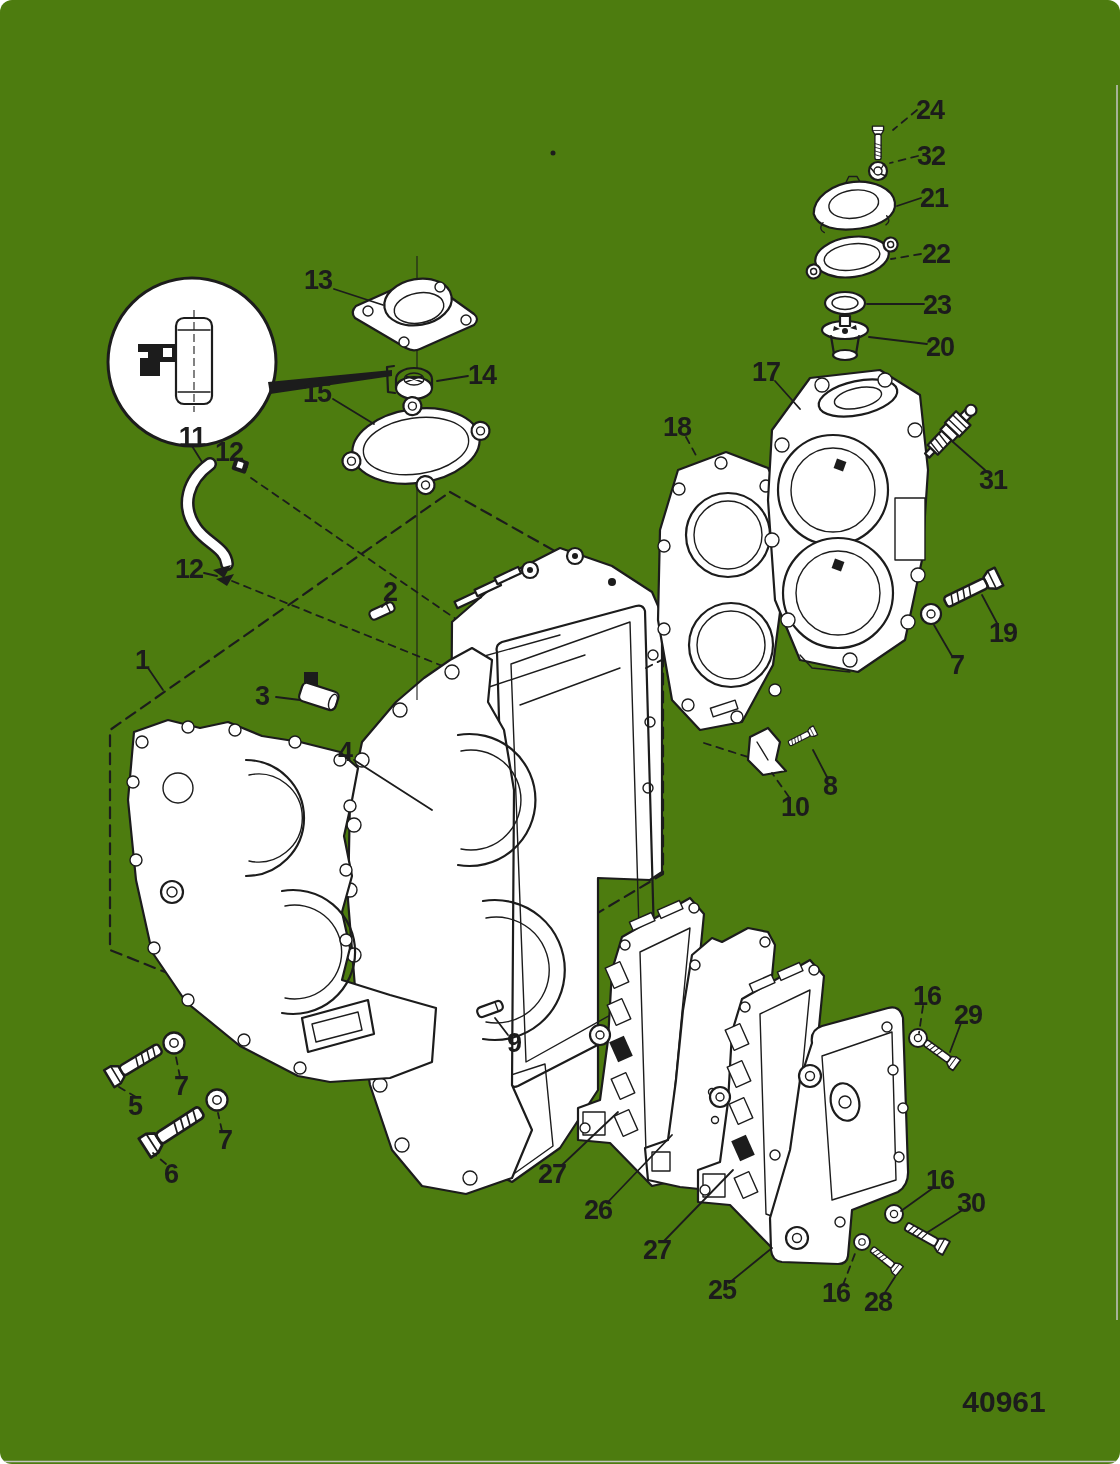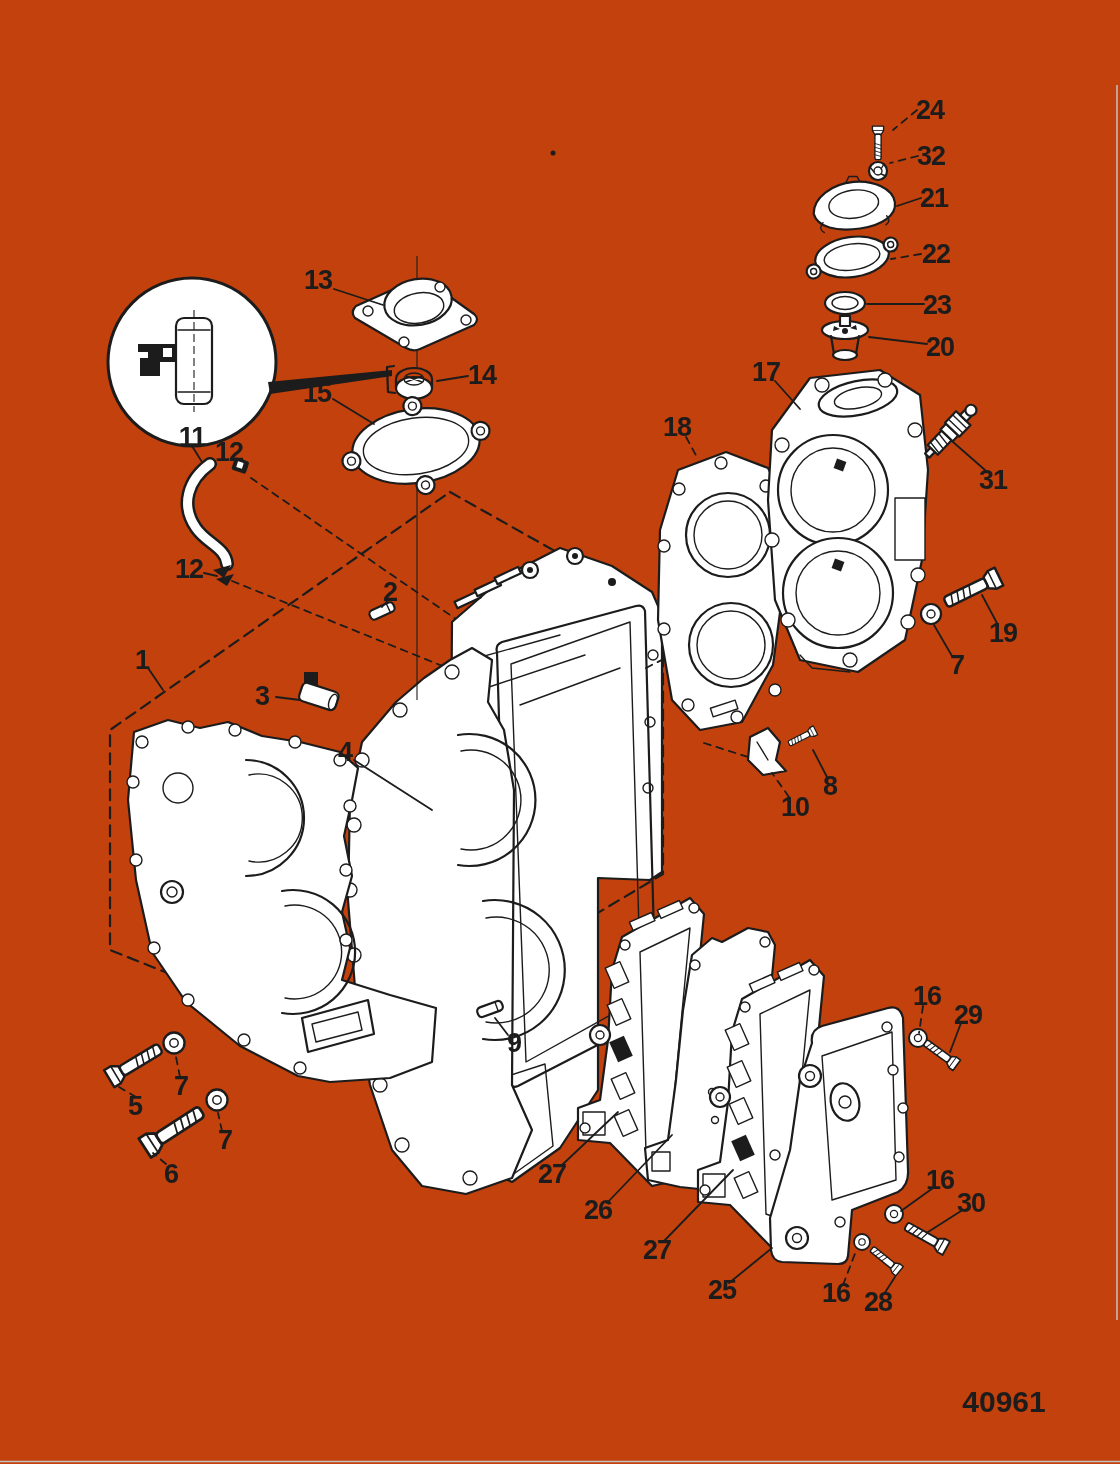--- a/index.html
+++ b/index.html
@@ -1,17 +1,17 @@
 <!DOCTYPE html>
 <html><head>
 <meta charset="utf-8">
 <style>
   html,body{margin:0;padding:0;background:#ffffff;}
-  .stage{position:relative;width:1120px;height:1464px;background:#c2410c;overflow:hidden;
-         font-family:"Liberation Sans", sans-serif;}
+  .stage{position:relative;width:1120px;height:1464px;background:#4d7c0f;overflow:hidden;
+         font-family:"Liberation Sans", sans-serif;border-radius:12px;}
   svg{position:absolute;left:0;top:0;}
   svg .ink{stroke:#1c1c1c;fill:none;stroke-width:2.2;stroke-linecap:round;stroke-linejoin:round;}
   svg .thin{stroke:#1c1c1c;fill:none;stroke-width:1.4;stroke-linecap:round;stroke-linejoin:round;}
   svg .hair{stroke:#1c1c1c;fill:none;stroke-width:1.1;}
   svg .wfill{fill:#ffffff;}
   svg .blk{fill:#1c1c1c;stroke:none;}
   svg .dash{stroke-dasharray:11 7;}
   svg .ldr{stroke:#1c1c1c;fill:none;stroke-width:1.8;stroke-linecap:round;}
   svg .ldrd{stroke:#1c1c1c;fill:none;stroke-width:1.8;stroke-linecap:round;stroke-dasharray:7 6;}
   svg text.callout{font:700 27px "Liberation Sans",sans-serif;fill:#1c1c1c;stroke:none;

